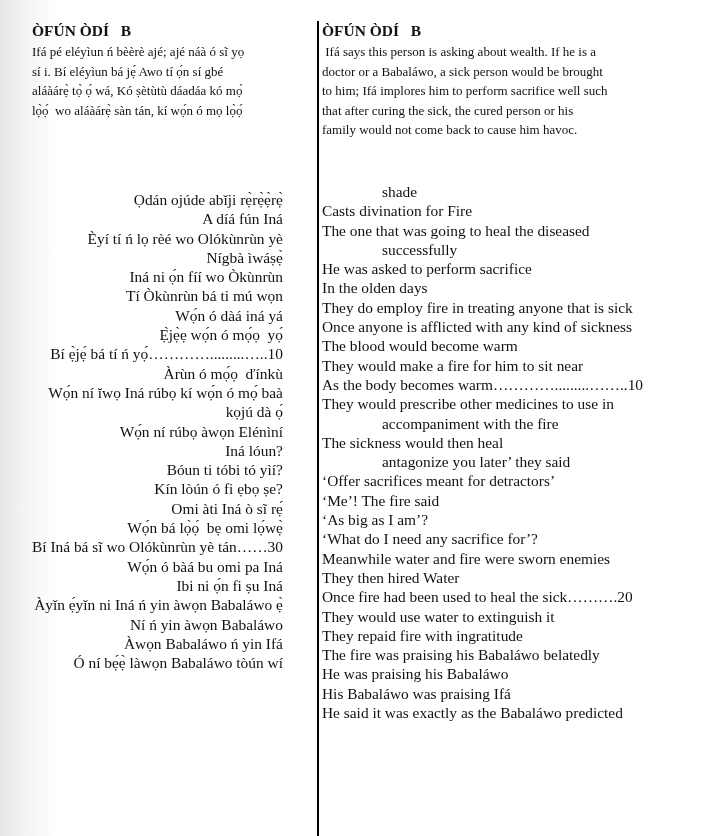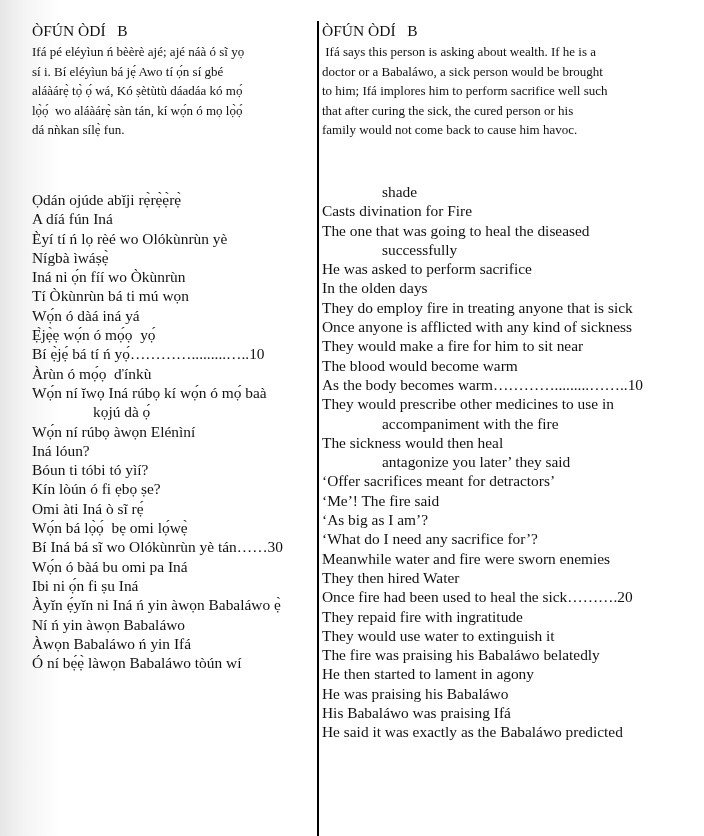--- a/index.html
+++ b/index.html
@@ -38,21 +38,21 @@
       width: 282px;
     }
     .col-right {
       left: 322px;
       width: 378px;
     }
     .heading {
       position: absolute;
       top: 22px;
       left: 0;
-      font-weight: normal;
+      font-weight: bold;
       font-size: 15.5px;
       line-height: 18px;
       white-space: pre;
     }
     .intro {
       position: absolute;
       top: 42px;
       left: 0;
       margin: 0;
       font-size: 13px;
@@ -64,21 +64,21 @@
     }
     .verses {
       position: absolute;
       left: 0;
       margin: 0;
       padding: 0;
       list-style: none;
       font-size: 15.4px;
       line-height: 19.3px;
     }
-    .col-left .verses { top: 190px; }
+    .col-left .verses { top: 190px; text-align: right; }
     .col-right .verses { top: 182px; }
     .verses li {
       white-space: pre;
     }
     .verses li .cont {
       display: block;
       padding-left: 60px;
     }
     .col-left .verses li .cont { padding-left: 61px; }
   </style>
@@ -87,21 +87,20 @@
 
 <div class="page-shade"></div>
 
 <div class="col col-left">
   <div class="heading">ÒFÚN ÒDÍ   B</div>
   <p class="intro" id="left-intro">
       <span class="ln">Ifá pé eléyìun ń bèèrè ajé; ajé náà ó sĩ yọ</span>
       <span class="ln">sí i. Bí eléyìun bá jẹ́ Awo tí ọ́n sí gbé</span>
       <span class="ln">aláàárẹ̀ tọ̀ ọ́ wá, Kó ṣètùtù dáadáa kó mọ́</span>
       <span class="ln">lọ̀ọ́  wo aláàárẹ̀ sàn tán, kí wọ́n ó mọ lọ̀ọ́</span>
-      <span class="ln">dá nǹkan sílẹ̀ fun.</span>
     </p>
   <ul class="verses" id="left-verses">
       <li><span>Ọdán ojúde abǐji rẹ̀rẹ̀ẹ̀rẹ̀</span></li>
       <li><span>A díá fún Iná</span></li>
       <li><span>Èyí tí ń lọ rèé wo Olókùnrùn yè</span></li>
       <li><span>Nígbà ìwáṣẹ̀</span></li>
       <li><span>Iná ni ọ́n fíí wo Òkùnrùn</span></li>
       <li><span>Tí Òkùnrùn bá ti mú wọn</span></li>
       <li><span>Wọ́n ó dàá iná yá</span></li>
       <li><span>Ẹ̀jẹ̀ẹ wọ́n ó mọ́ọ  yọ́</span></li>
@@ -136,34 +135,33 @@
       <span class="ln">family would not come back to cause him havoc.</span>
     </p>
   <ul class="verses" id="right-verses">
       <li><span class="cont">shade</span></li>
       <li><span>Casts divination for Fire</span></li>
       <li><span>The one that was going to heal the diseased</span><span class="cont">successfully</span></li>
       <li><span>He was asked to perform sacrifice</span></li>
       <li><span>In the olden days</span></li>
       <li><span>They do employ fire in treating anyone that is sick</span></li>
       <li><span>Once anyone is afflicted with any kind of sickness</span></li>
+      <li><span>The blood would become warm</span></li>
       <li><span>They would make a fire for him to sit near</span></li>
-      <li><span>The blood would become warm</span></li>
       <li><span>As the body becomes warm………….........……..10</span></li>
       <li><span>They would prescribe other medicines to use in</span><span class="cont">accompaniment with the fire</span></li>
       <li><span>The sickness would then heal</span></li>
       <li><span class="cont">antagonize you later’ they said</span></li>
       <li><span>‘Offer sacrifices meant for detractors’</span></li>
       <li><span>‘Me’! The fire said</span></li>
       <li><span>‘As big as I am’?</span></li>
       <li><span>‘What do I need any sacrifice for’?</span></li>
       <li><span>Meanwhile water and fire were sworn enemies</span></li>
       <li><span>They then hired Water</span></li>
       <li><span>Once fire had been used to heal the sick……….20</span></li>
+      <li><span>They would use water to extinguish it</span></li>
       <li><span>They repaid fire with ingratitude</span></li>
-      <li><span>They would use water to extinguish it</span></li>
       <li><span>The fire was praising his Babaláwo belatedly</span></li>
-      <li><span>He then started to lament in agony</span></li>
       <li><span>He was praising his Babaláwo</span></li>
       <li><span>His Babaláwo was praising Ifá</span></li>
       <li><span>He said it was exactly as the Babaláwo predicted</span></li>
     </ul>
 </div>
 
 </body></html>

